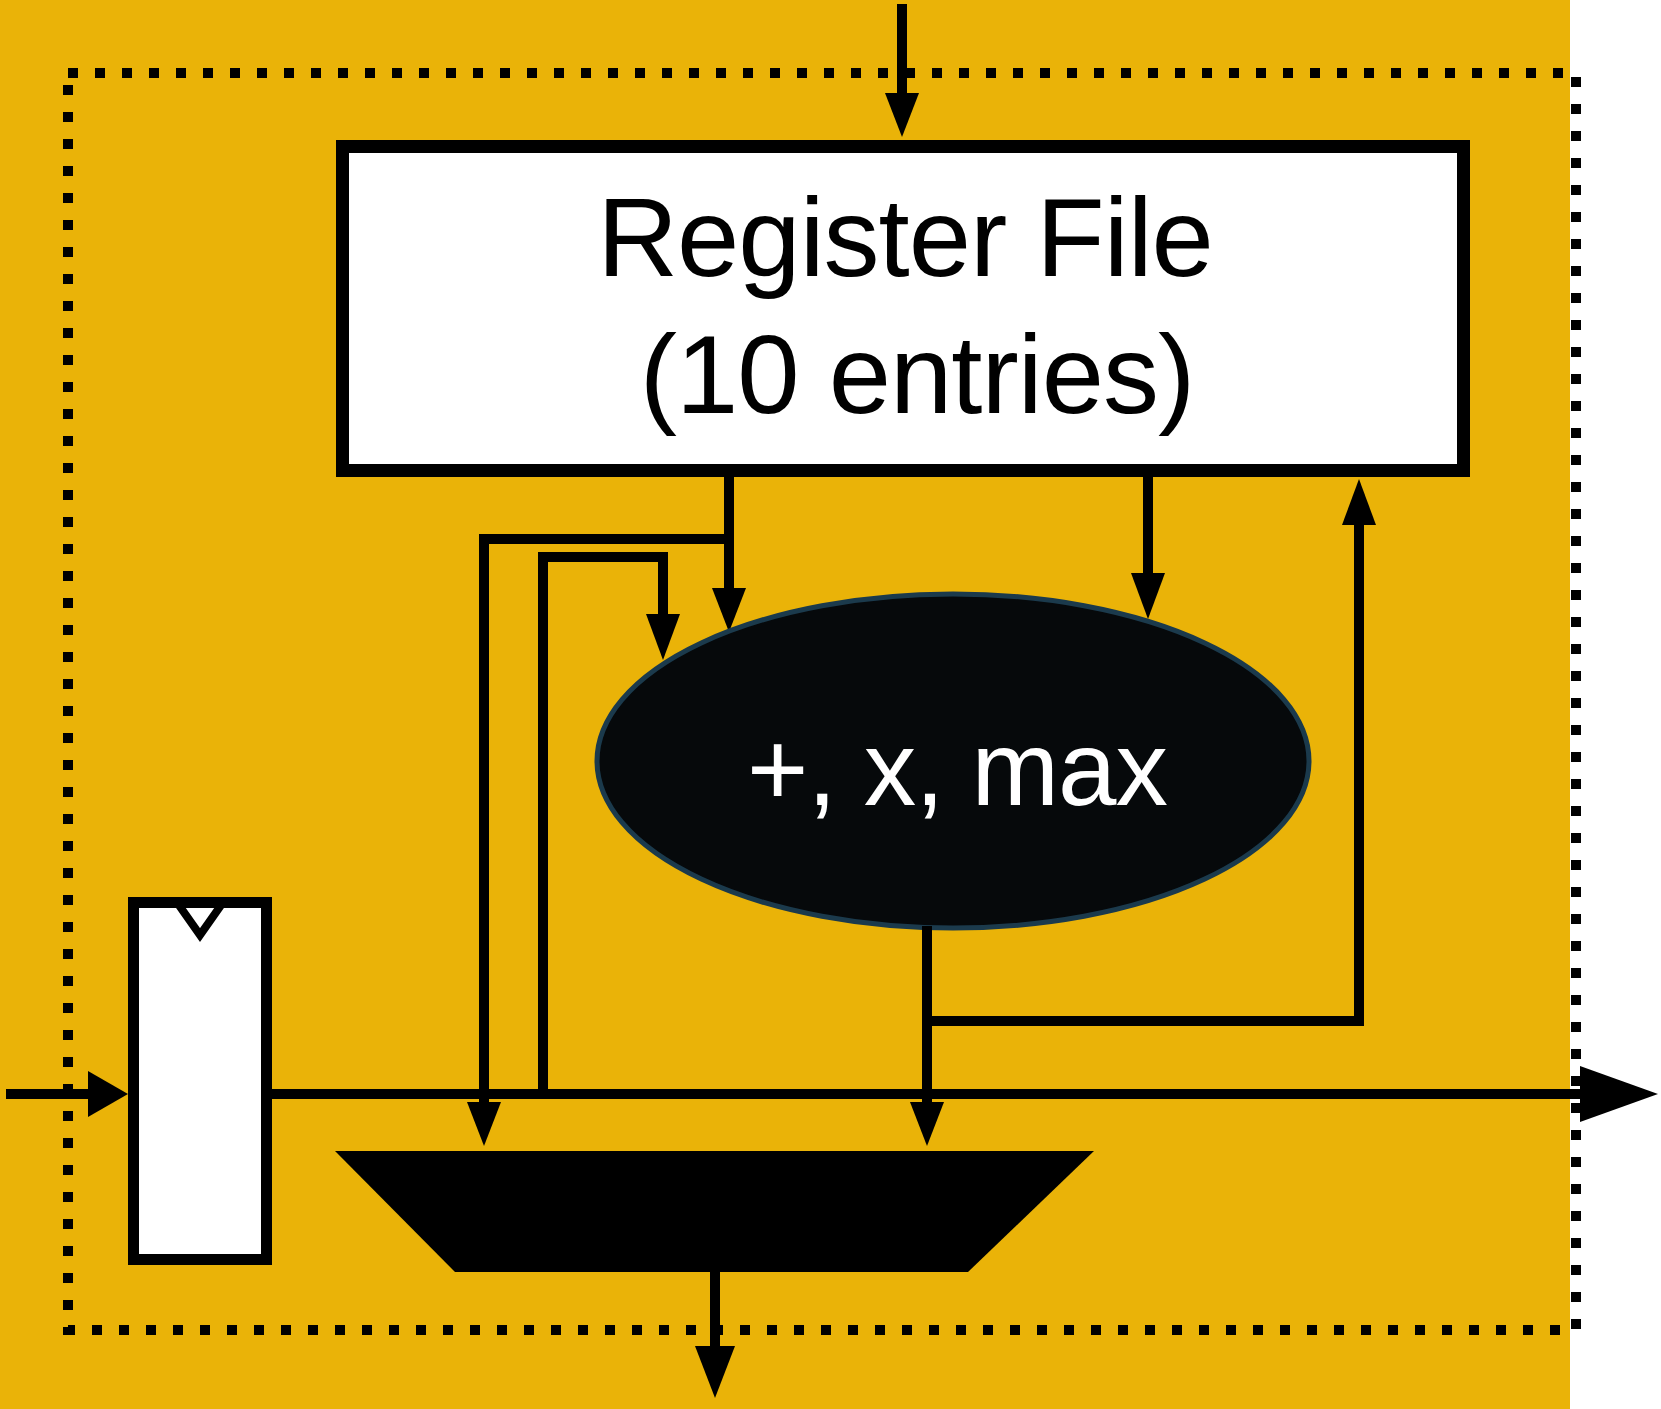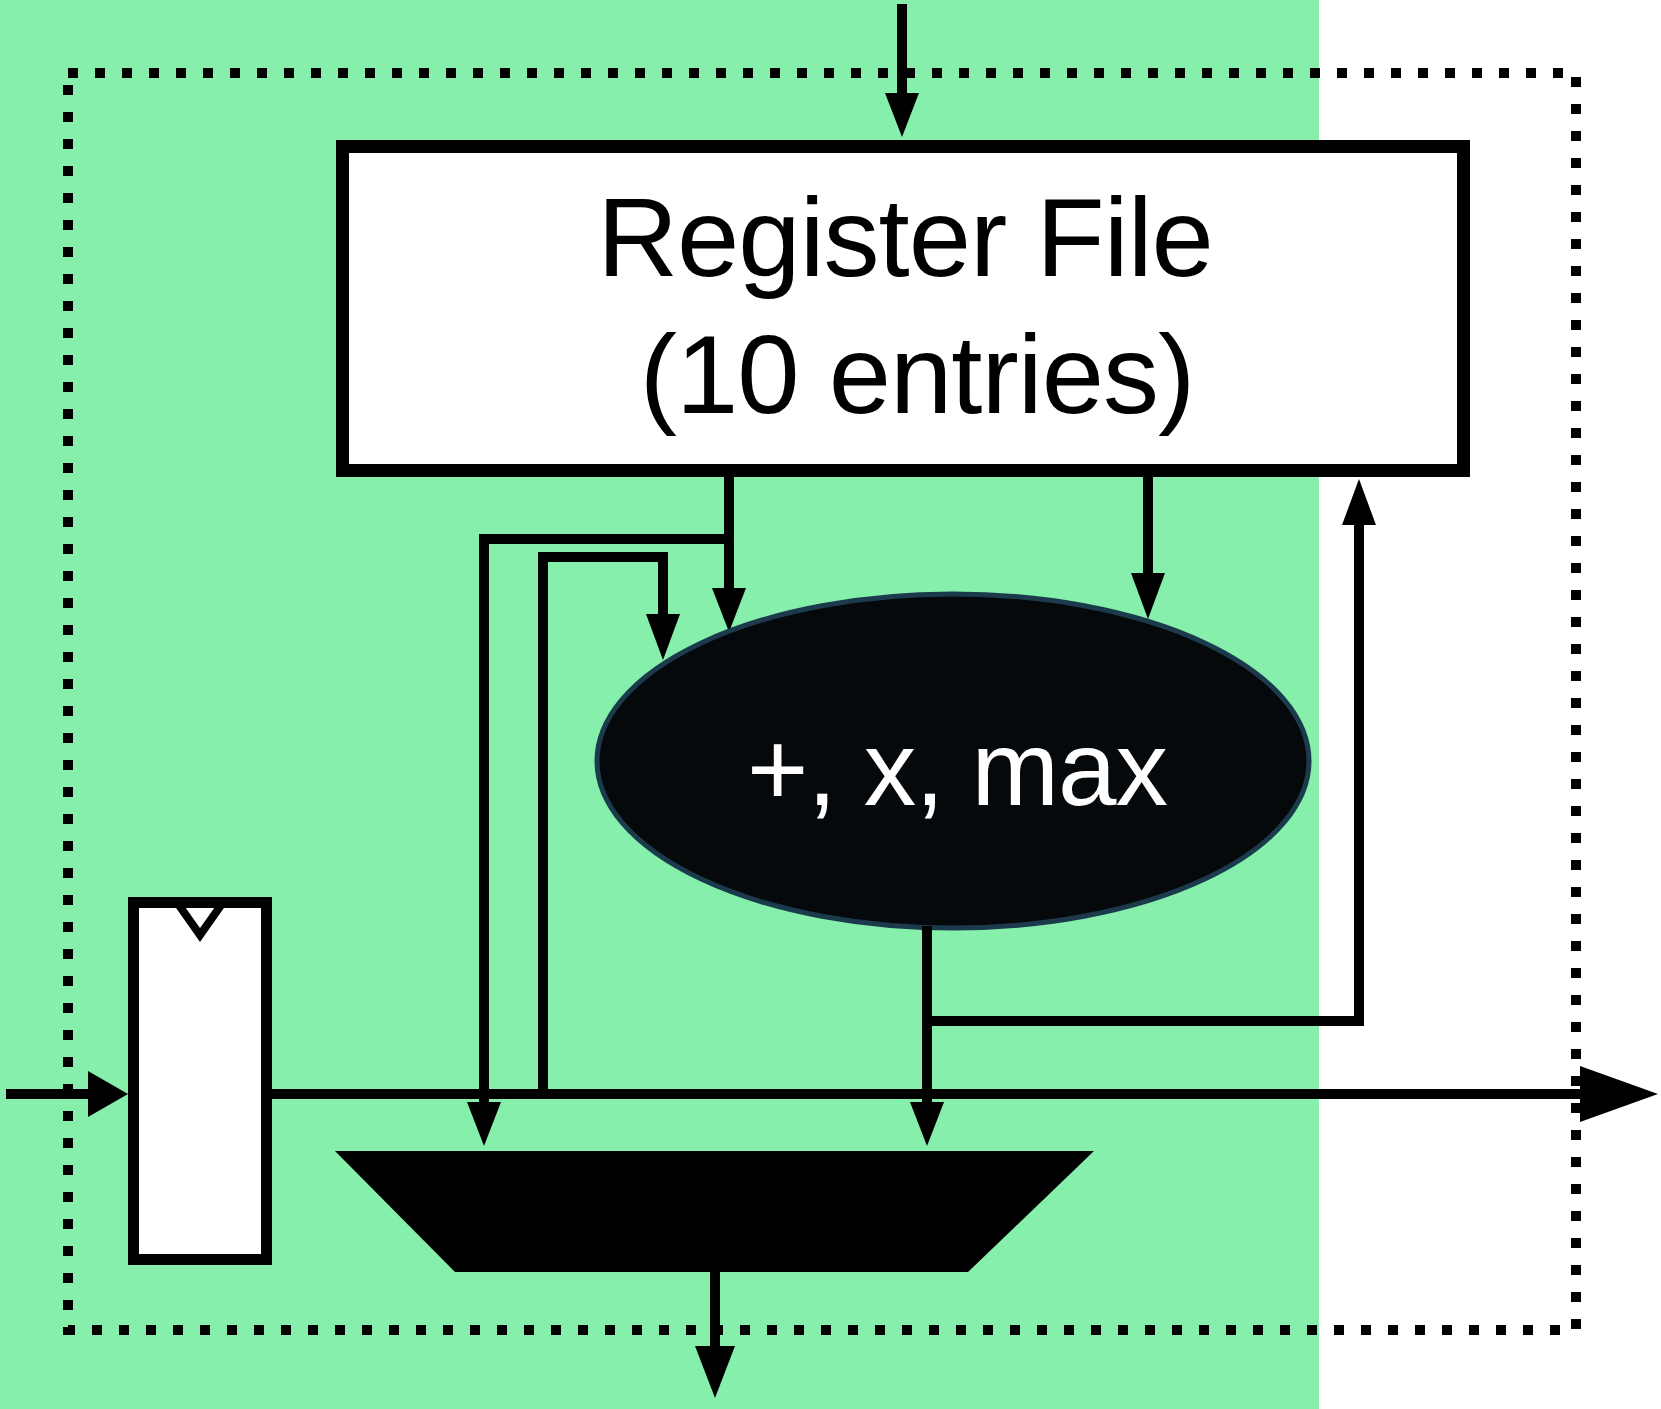--- a/index.html
+++ b/index.html
@@ -2,23 +2,23 @@
 <html><head>
 <meta charset="utf-8">
 <style>
   html, body {
     margin: 0;
     padding: 0;
     background: #ffffff;
   }
   .stage {
     position: relative;
-    width: 1319px;
+    width: 1570px;
     height: 1409px;
-    background: #86efac;
+    background: #eab308;
     font-family: "Liberation Sans", sans-serif;
   }
   svg { display: block; }
   .diagram-text {
     font-family: "Liberation Sans", sans-serif;
     letter-spacing: -1px;
   }
 </style>
 </head>
 <body>

